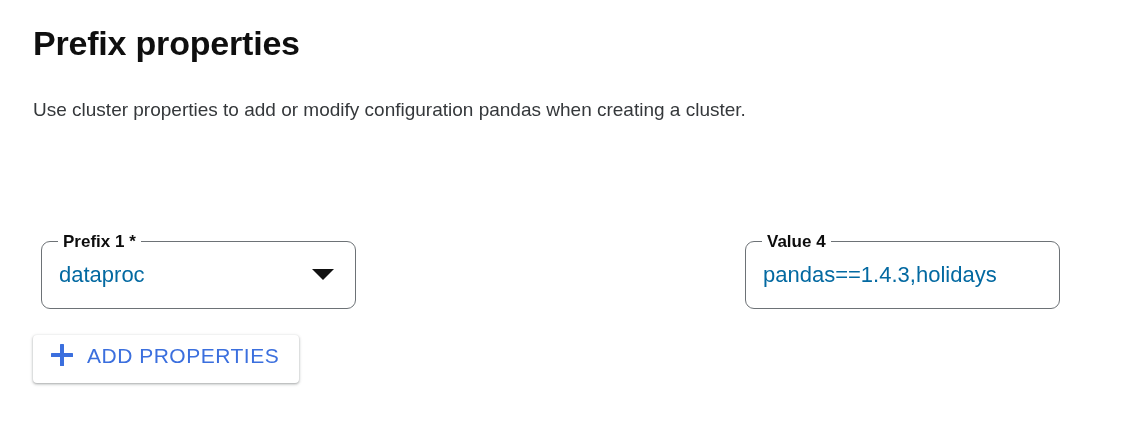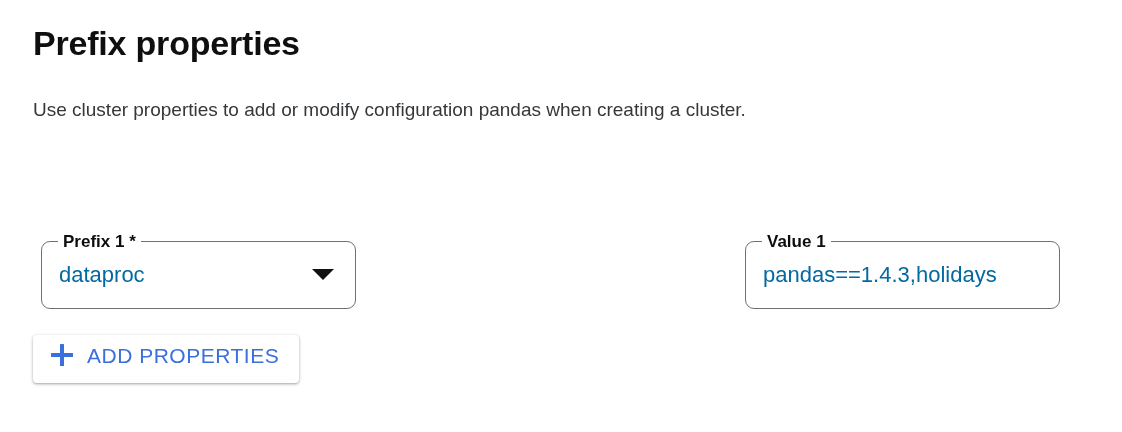--- a/index.html
+++ b/index.html
@@ -183,21 +183,21 @@
       <fieldset class="outline">
         <legend>Prefix 1 *</legend>
       </fieldset>
       <div class="field-value">dataproc</div>
       <div class="dropdown-arrow"></div>
     </div>
 
 
     <div class="field f2">
       <fieldset class="outline">
-        <legend>Value 1</legend>
+        <legend>Value 4</legend>
       </fieldset>
       <div class="field-value">pandas==1.4.3,holidays</div>
     </div>
 
   </div>
 
   <button class="add-button">
     <span class="plus-icon"></span>
     <span class="add-button-label">ADD PROPERTIES</span>
   </button>

